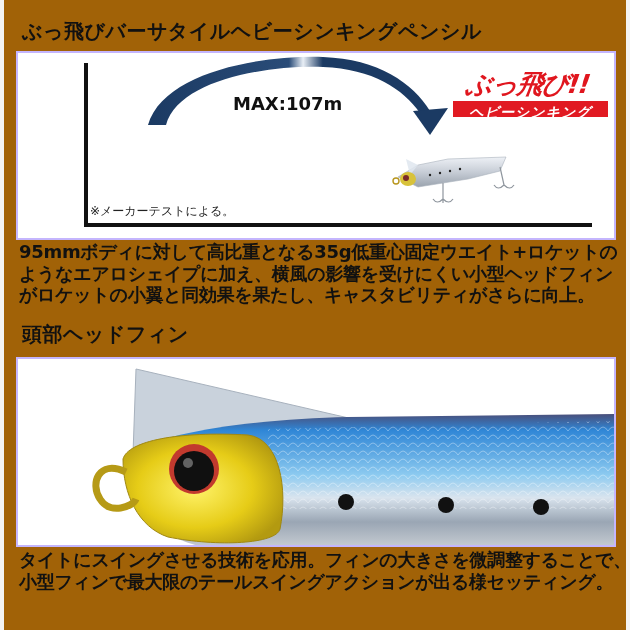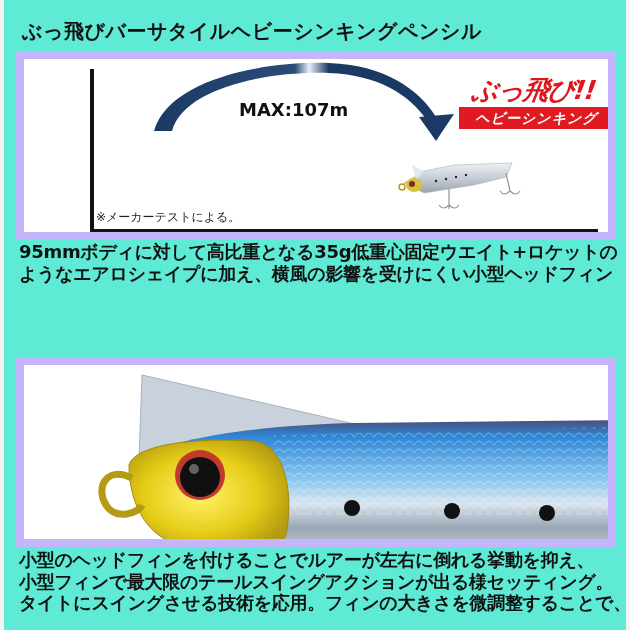--- a/index.html
+++ b/index.html
@@ -1,33 +1,33 @@
 <!DOCTYPE html>
 <html><head>
 <meta charset="utf-8">
 <style>
   html, body { margin:0; padding:0; }
   body { width:630px; height:630px; background:#f3f3f3; position:relative; overflow:hidden;
          font-family:"DejaVu Sans", sans-serif; color:#111; }
-  .page { position:absolute; left:4px; top:0; width:622px; height:630px; background:#5eead4; }
+  .page { position:absolute; left:4px; top:0; width:622px; height:630px; background:#a16207; }
   .title { position:absolute; left:18px; font-weight:bold; font-size:20px; letter-spacing:0.5px; white-space:nowrap; color:#111; }
   .t1 { top:18px; }
   .t2 { top:321px; }
-  .box { position:absolute; left:12px; width:600px; border:8px solid #c4b5fd; background:#fff; overflow:hidden; box-sizing:border-box; }
+  .box { position:absolute; left:12px; width:600px; border:2px solid #c4b5fd; background:#fff; overflow:hidden; box-sizing:border-box; }
   .box1 { top:51px; height:189px; }
   .box2 { top:357px; height:190px; }
   .para { position:absolute; left:15px; font-size:18px; line-height:21.5px; white-space:nowrap; color:#111; letter-spacing:-0.3px;font-weight:bold; }
   .p1 { top:241px; }
   .p2 { top:549px; }
   .axis-v { position:absolute; left:66px; top:10px; width:4px; height:164px; background:#111; }
   .axis-h { position:absolute; left:66px; top:170px; width:508px; height:4px; background:#111; }
   .note { position:absolute; left:72px; top:150px; font-size:12px; color:#222; white-space:nowrap; }
   .stats { position:absolute; left:215px; top:39px; font-weight:bold; font-size:18px; line-height:23px; color:#111; white-space:nowrap; }
   .badge-top { position:absolute; left:448px; top:14px; font-weight:bold; font-style:italic; font-size:26px; color:#e0161e; white-space:nowrap; letter-spacing:-1px; transform:skewX(-8deg); }
-  .badge-bar { position:absolute; left:435px; top:48px; width:155px; height:22px; background:#e11a22; color:#fff; font-weight:bold; font-style:italic; font-size:14px; line-height:22px; text-align:center; letter-spacing:1px; }
+  .badge-bar { position:absolute; left:435px; top:48px; width:155px; height:16px; background:#e11a22; color:#fff; font-weight:bold; font-style:italic; font-size:14px; line-height:22px; text-align:center; letter-spacing:1px; }
   svg { position:absolute; }
 </style>
 </head>
 <body>
 
 <div class="page">
 
   <div class="title t1">ぶっ飛びバーサタイルヘビーシンキングペンシル</div>
 
   <div class="box box1">
@@ -75,22 +75,24 @@
       <path d="M55,38 L55,54 M55,54 q-6,6 -10,0 M55,54 q6,6 10,0 M55,54 l0,4" stroke="#8f969e" stroke-width="1.2" fill="none"></path>
       <path d="M112,22 L116,40 M116,40 q-6,6 -10,0 M116,40 q6,6 10,0" stroke="#8f969e" stroke-width="1.2" fill="none"></path>
     </svg>
 
     <div class="note">※メーカーテストによる。</div>
   </div>
 
   <div class="para p1">
     <div>95mmボディに対して高比重となる35g低重心固定ウエイト+ロケットの</div>
     <div>ようなエアロシェイプに加え、横風の影響を受けにくい小型ヘッドフィン</div>
+    <div>がロケットの小翼と同効果を果たし、キャスタビリティがさらに向上。</div>
   </div>
 
+  <div class="title t2">頭部ヘッドフィン</div>
 
   <div class="box box2">
     <svg width="600" height="190" viewBox="0 0 600 190" style="left:0;top:0;">
       <defs>
         <linearGradient id="bodyg" x1="0" x2="0" y1="0" y2="1">
           <stop offset="0" stop-color="#4a4f7a"></stop>
           <stop offset="0.12" stop-color="#2f86d6"></stop>
           <stop offset="0.45" stop-color="#8ccaf0"></stop>
           <stop offset="0.62" stop-color="#d9e4ee"></stop>
           <stop offset="0.8" stop-color="#9aa6b4"></stop>
@@ -113,18 +115,17 @@
       <circle cx="176" cy="112" r="20" fill="#101010"></circle>
       <circle cx="170" cy="104" r="5" fill="#ffffff" opacity="0.35"></circle>
       <path d="M108,113 C80,100 72,125 82,140 C92,156 115,148 118,140" fill="none" stroke="#b69a16" stroke-width="7"></path>
       <circle cx="328" cy="143" r="8" fill="#111"></circle>
       <circle cx="428" cy="146" r="8" fill="#111"></circle>
       <circle cx="523" cy="148" r="8" fill="#111"></circle>
     </svg>
   </div>
 
   <div class="para p2">
-    <div>小型のヘッドフィンを付けることでルアーが左右に倒れる挙動を抑え、</div>
+    <div>タイトにスイングさせる技術を応用。フィンの大きさを微調整することで、</div>
     <div>小型フィンで最大限のテールスイングアクションが出る様セッティング。</div>
-    <div>タイトにスイングさせる技術を応用。フィンの大きさを微調整することで、</div>
   </div>
 
 </div>
 
 </body></html>

